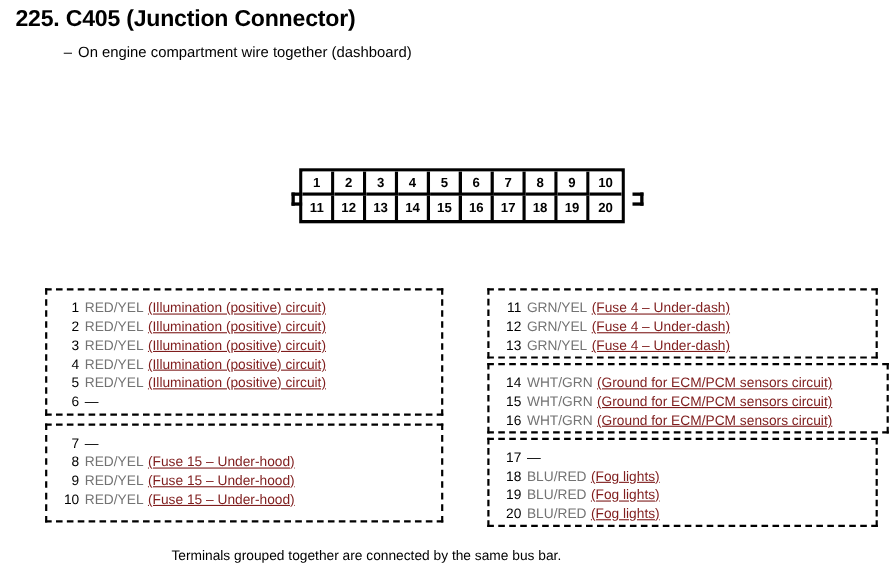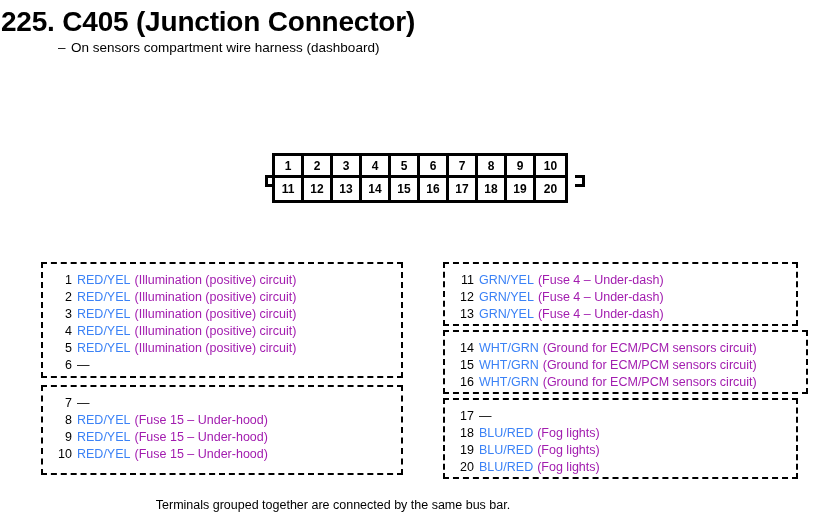--- a/index.html
+++ b/index.html
@@ -12,23 +12,23 @@
     height: 526px;
     position: relative;
     font-family: "Liberation Sans", sans-serif;
     color: #000000;
     overflow: hidden;
   }
 
   
   #page-title {
     position: absolute;
-    left: 1px;
+    left: 14px;
     top: 6px;
-    font-size: 28px;
+    font-size: 21px;
     font-weight: bold;
     letter-spacing: -0.2px;
     white-space: nowrap;
   }
   #spec-list {
     position: absolute;
     left: 58px;
     top: 39px;
     font-size: 13.5px;
     line-height: 17.5px;
@@ -99,46 +99,47 @@
     line-height: 17px;
     white-space: nowrap;
   }
   .term-num {
     width: 20px;
     text-align: right;
     flex: 0 0 20px;
   }
   .term-wire {
     margin-left: 5px;
-    color: #3b82f6;
+    color: #737373;
     text-align: right;
   }
   .term-desc {
     margin-left: 4px;
-    color: #a21caf;
+    color: #7f1d1d;
+    text-decoration: underline;
   }
   .term-empty {
     margin-left: 5px;
   }
 
   #caption {
     position: absolute;
     left: 0;
     top: 498px;
     width: 666px;
     text-align: center;
     font-size: 12.5px;
   }
 </style>
 </head>
 <body>
 
 <div id="page-title">225. C405 (Junction Connector)</div>
 <div id="spec-list">
-    <div class="spec-line"><span class="spec-dash">–</span><span>On sensors compartment wire harness (dashboard)</span></div>
+    <div class="spec-line"><span class="spec-dash">–</span><span>On engine compartment wire together (dashboard)</span></div>
   </div>
 
 <div id="connector">
   <div class="conn-tab left"></div>
   <div class="conn-tab right"></div>
   <div class="conn-body">
     <div class="pin-row top" id="pin-row-top">
         <div class="pin-cell">1</div>
         <div class="pin-cell">2</div>
         <div class="pin-cell">3</div>

